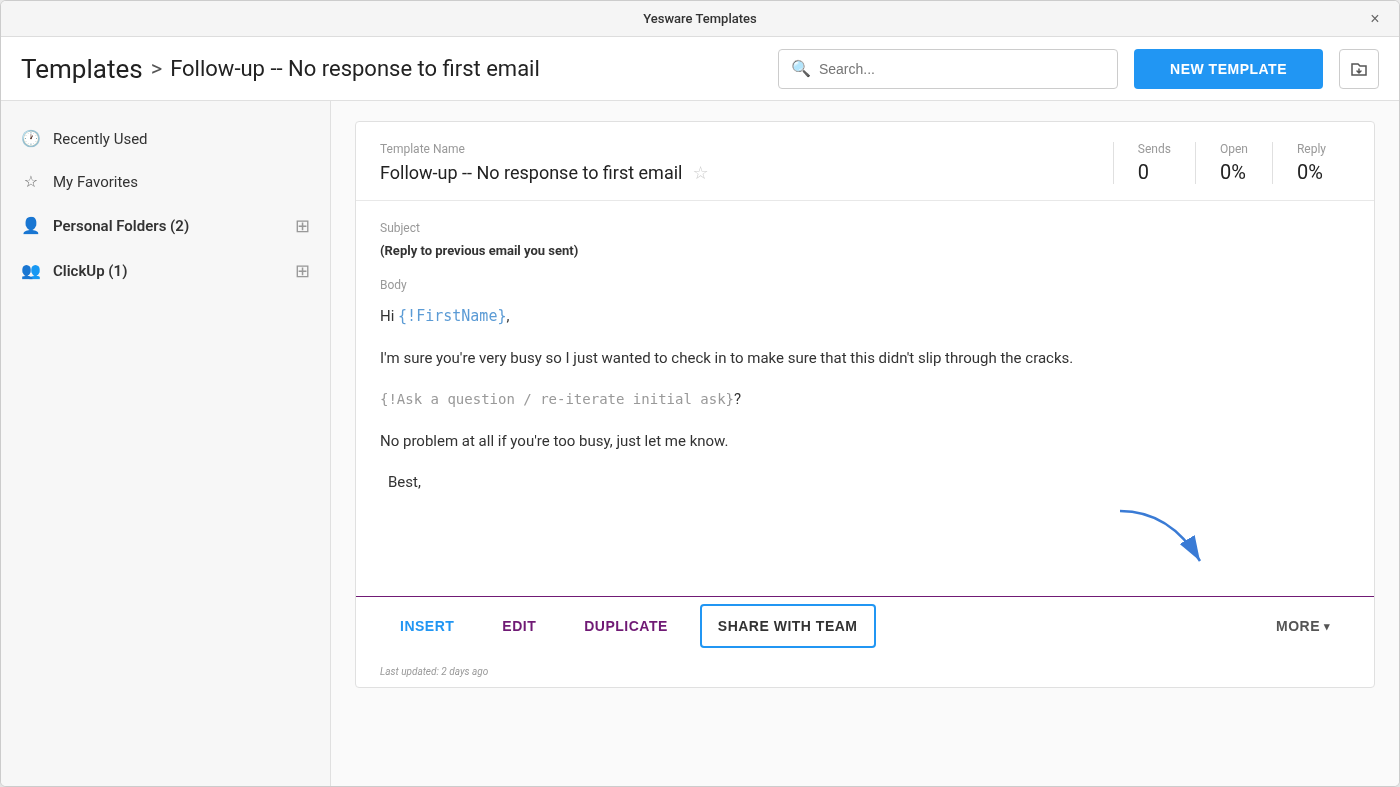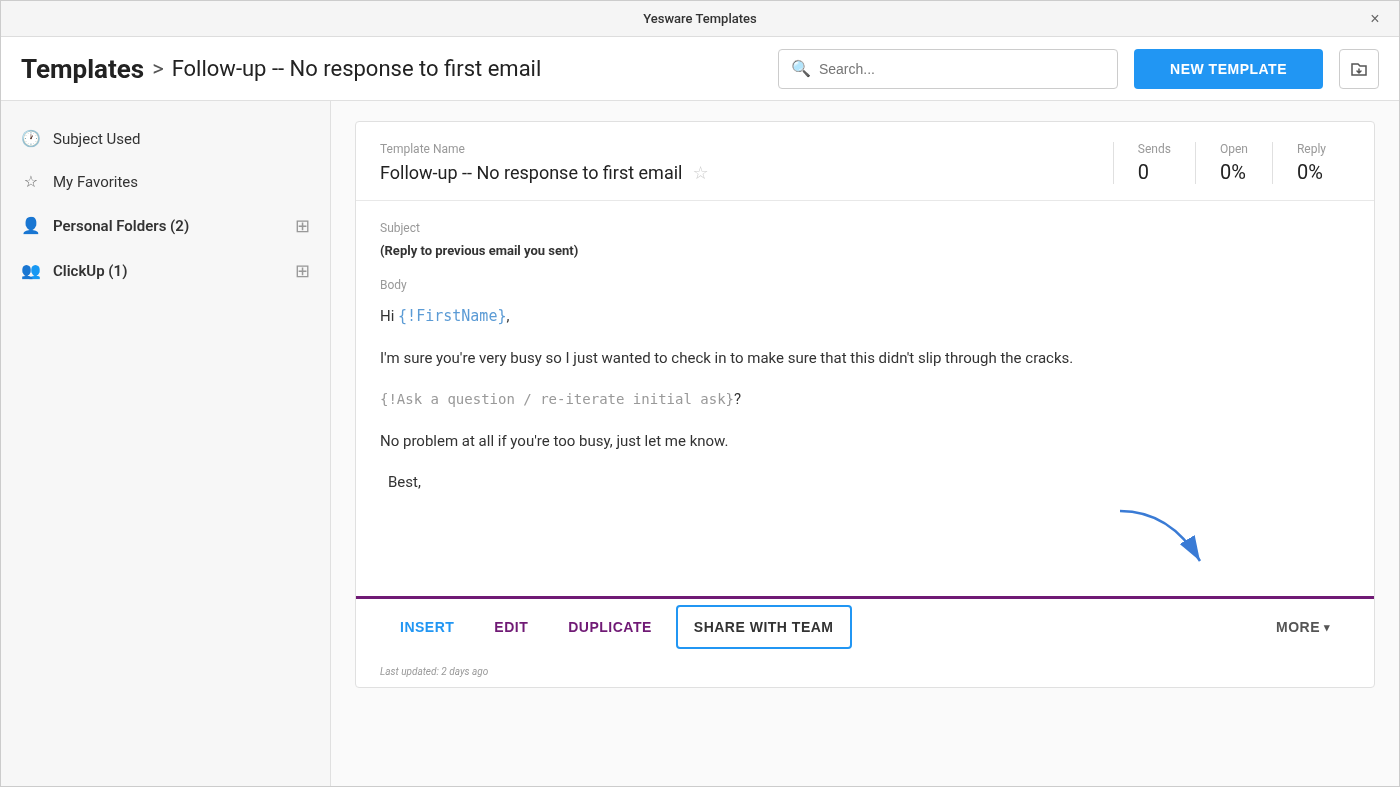--- a/index.html
+++ b/index.html
@@ -9,21 +9,21 @@
       display: flex;
       justify-content: center;
       align-items: center;
       min-height: 100vh;
     }
     .window {
       width: 1400px;
       height: 787px;
       background: #fff;
       border: 1px solid #ccc;
-      border-radius: 0;
+      border-radius: 6px;
       overflow: hidden;
       display: flex;
       flex-direction: column;
       box-shadow: 0 4px 20px rgba(0,0,0,0.15);
     }
     
     .title-bar {
       background: #f5f5f5;
       border-bottom: 1px solid #ddd;
       height: 36px;
@@ -66,21 +66,21 @@
       flex-shrink: 0;
     }
     .header-breadcrumb {
       display: flex;
       align-items: center;
       gap: 8px;
       flex: 1;
     }
     .header-title {
       font-size: 26px;
-      font-weight: 700;
+      font-weight: 400;
       color: #222;
     }
     .header-chevron {
       font-size: 22px;
       color: #555;
     }
     .header-subtitle {
       font-size: 22px;
       font-weight: 400;
       color: #222;
@@ -274,26 +274,26 @@
       font-size: 14px;
     }
     
     .arrow-annotation {
       display: flex;
       justify-content: flex-end;
       padding: 10px 120px 0 0;
     }
     
     .action-bar {
-      border-top: 3px solid #701a75;
+      border-top: 1px solid #701a75;
       padding: 0 24px;
       display: flex;
       align-items: center;
       height: 60px;
-      gap: 0;
+      gap: 8px;
       background: #fff;
     }
     .action-btn {
       padding: 0 20px;
       height: 60px;
       display: flex;
       align-items: center;
       font-size: 14px;
       font-weight: 600;
       letter-spacing: 0.5px;
@@ -358,21 +358,21 @@
         <path d="M10 10v4M8 12l2 2 2-2" stroke="#555" stroke-width="1.5" stroke-linecap="round"></path>
       </svg>
     </div>
   </div>
 
   <div class="main">
 
     <div class="sidebar">
       <div class="sidebar-item">
         <span class="sidebar-item-icon">🕐</span>
-        <span class="sidebar-item-label">Subject Used</span>
+        <span class="sidebar-item-label">Recently Used</span>
       </div>
       <div class="sidebar-item">
         <span class="sidebar-item-icon">☆</span>
         <span class="sidebar-item-label">My Favorites</span>
       </div>
       <div class="sidebar-item">
         <span class="sidebar-item-icon">👤</span>
         <span class="sidebar-item-label bold">Personal Folders (2)</span>
         <span class="sidebar-add-btn">⊞</span>
       </div>

